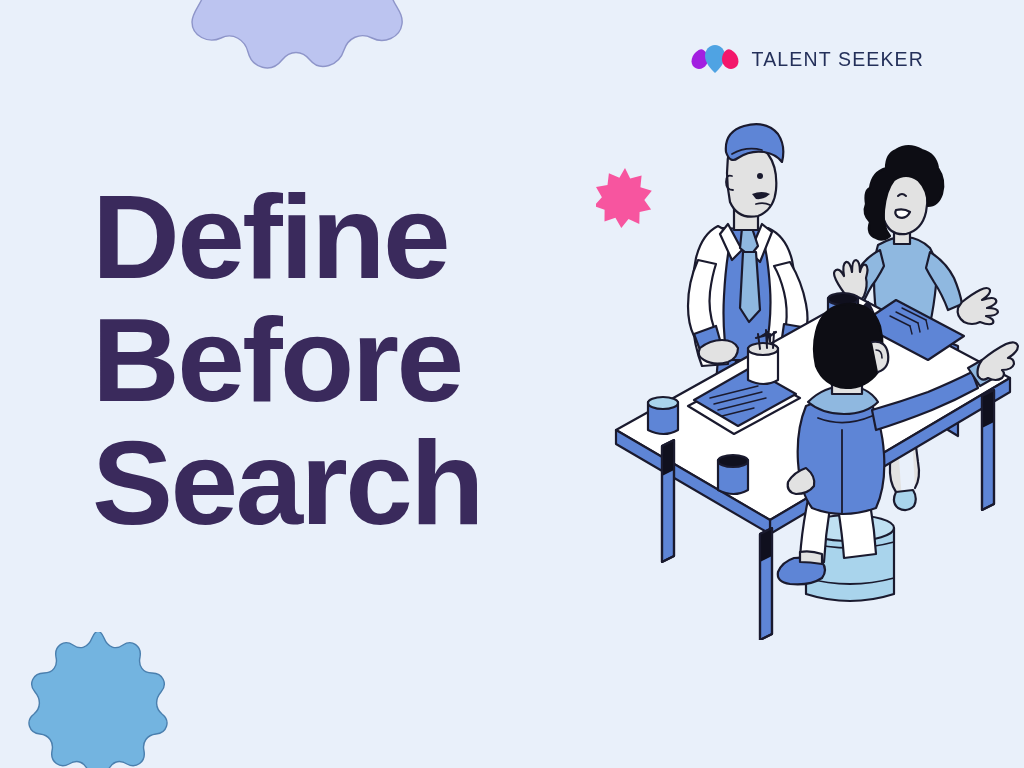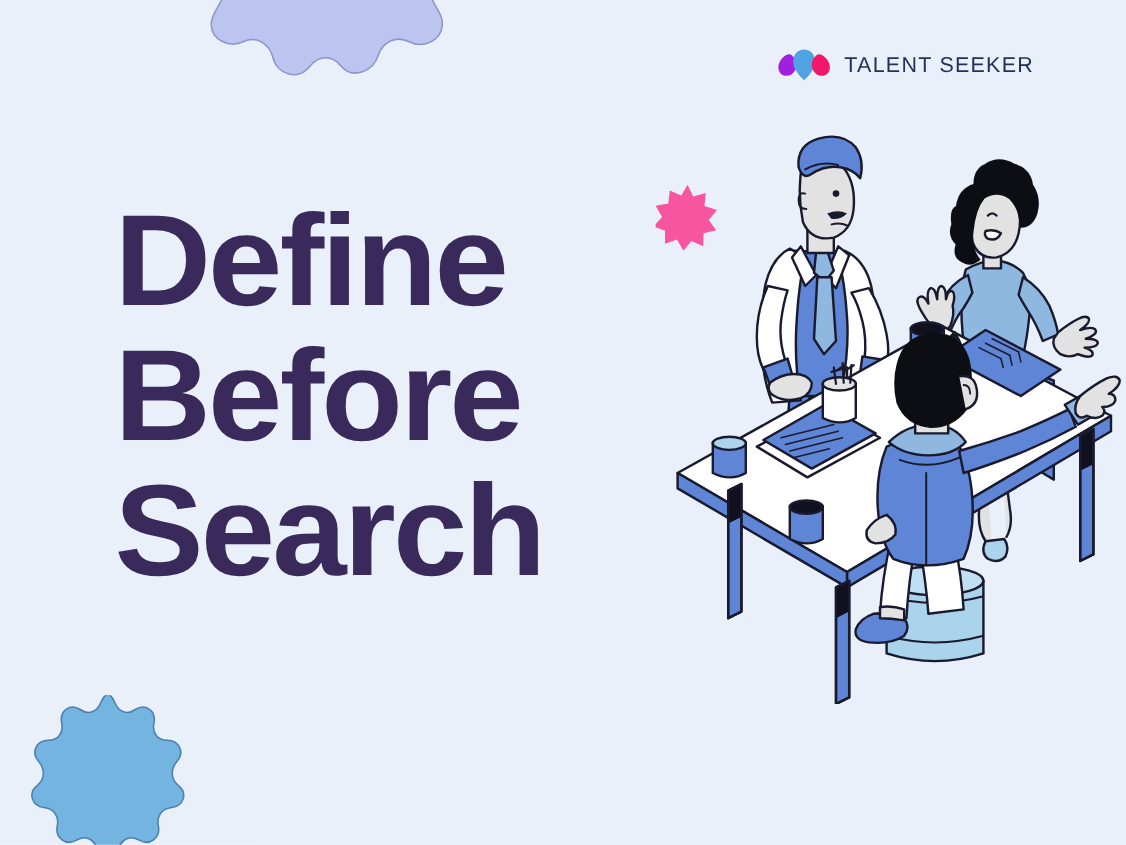--- a/index.html
+++ b/index.html
@@ -33,42 +33,42 @@
     top: 166px;
   }
   #star-blue {
     left: 24px;
     top: 632px;
   }
 
   
   #logo {
     position: absolute;
-    right: 84px;
+    right: 100px;
     top: 44px;
     display: flex;
     align-items: center;
     gap: 13px;
   }
   #logo-mark {
     display: block;
   }
   #logo-text {
     font-family: "Liberation Sans", sans-serif;
     font-size: 19.5px;
     letter-spacing: 1.15px;
     color: #24305a;
     font-weight: 400;
     white-space: nowrap;
   }
 
   
   #headline {
     position: absolute;
-    left: 104px;
+    left: 92px;
     top: 176px;
     width: 520px;
   }
   .headline-line {
     font-family: "Liberation Sans", sans-serif;
     font-weight: 700;
     font-size: 118px;
     line-height: 123px;
     letter-spacing: -2.5px;
     color: #3a2a5c;

